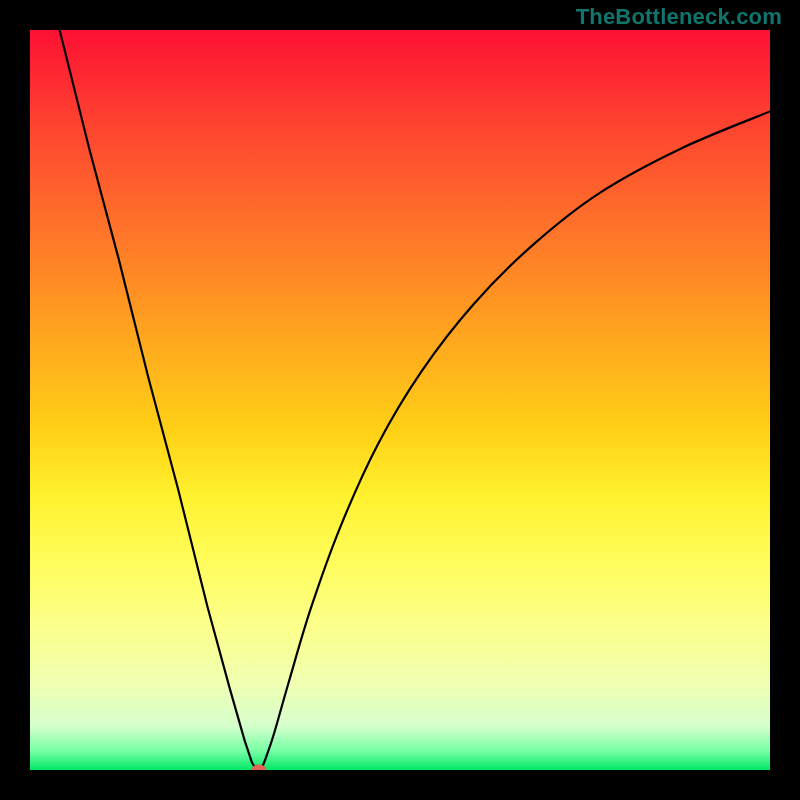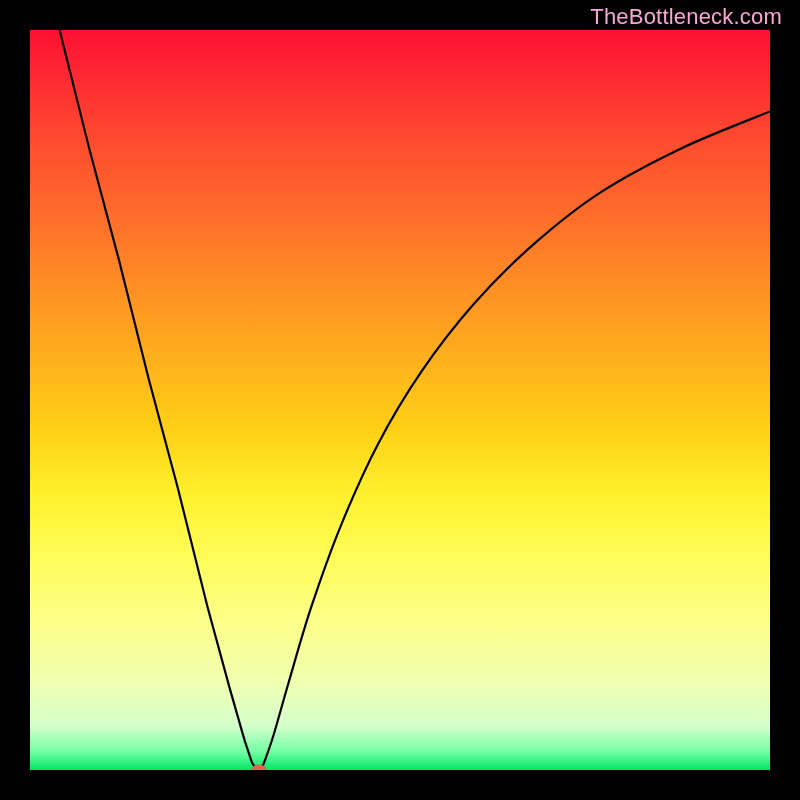--- a/index.html
+++ b/index.html
@@ -14,23 +14,23 @@
   .frame {
     position: relative;
     width: 800px;
     height: 800px;
     background: #000;
   }
   .watermark {
     position: absolute;
     top: 4px;
     right: 18px;
-    color: #f9a8d4;
+    color: #0f766e;
     font-size: 22px;
-    font-weight: 400;
+    font-weight: 700;
     letter-spacing: 0.2px;
     z-index: 5;
   }
   .plot-area {
     position: absolute;
     left: 30px;
     top: 30px;
     width: 740px;
     height: 740px;
     overflow: hidden;

